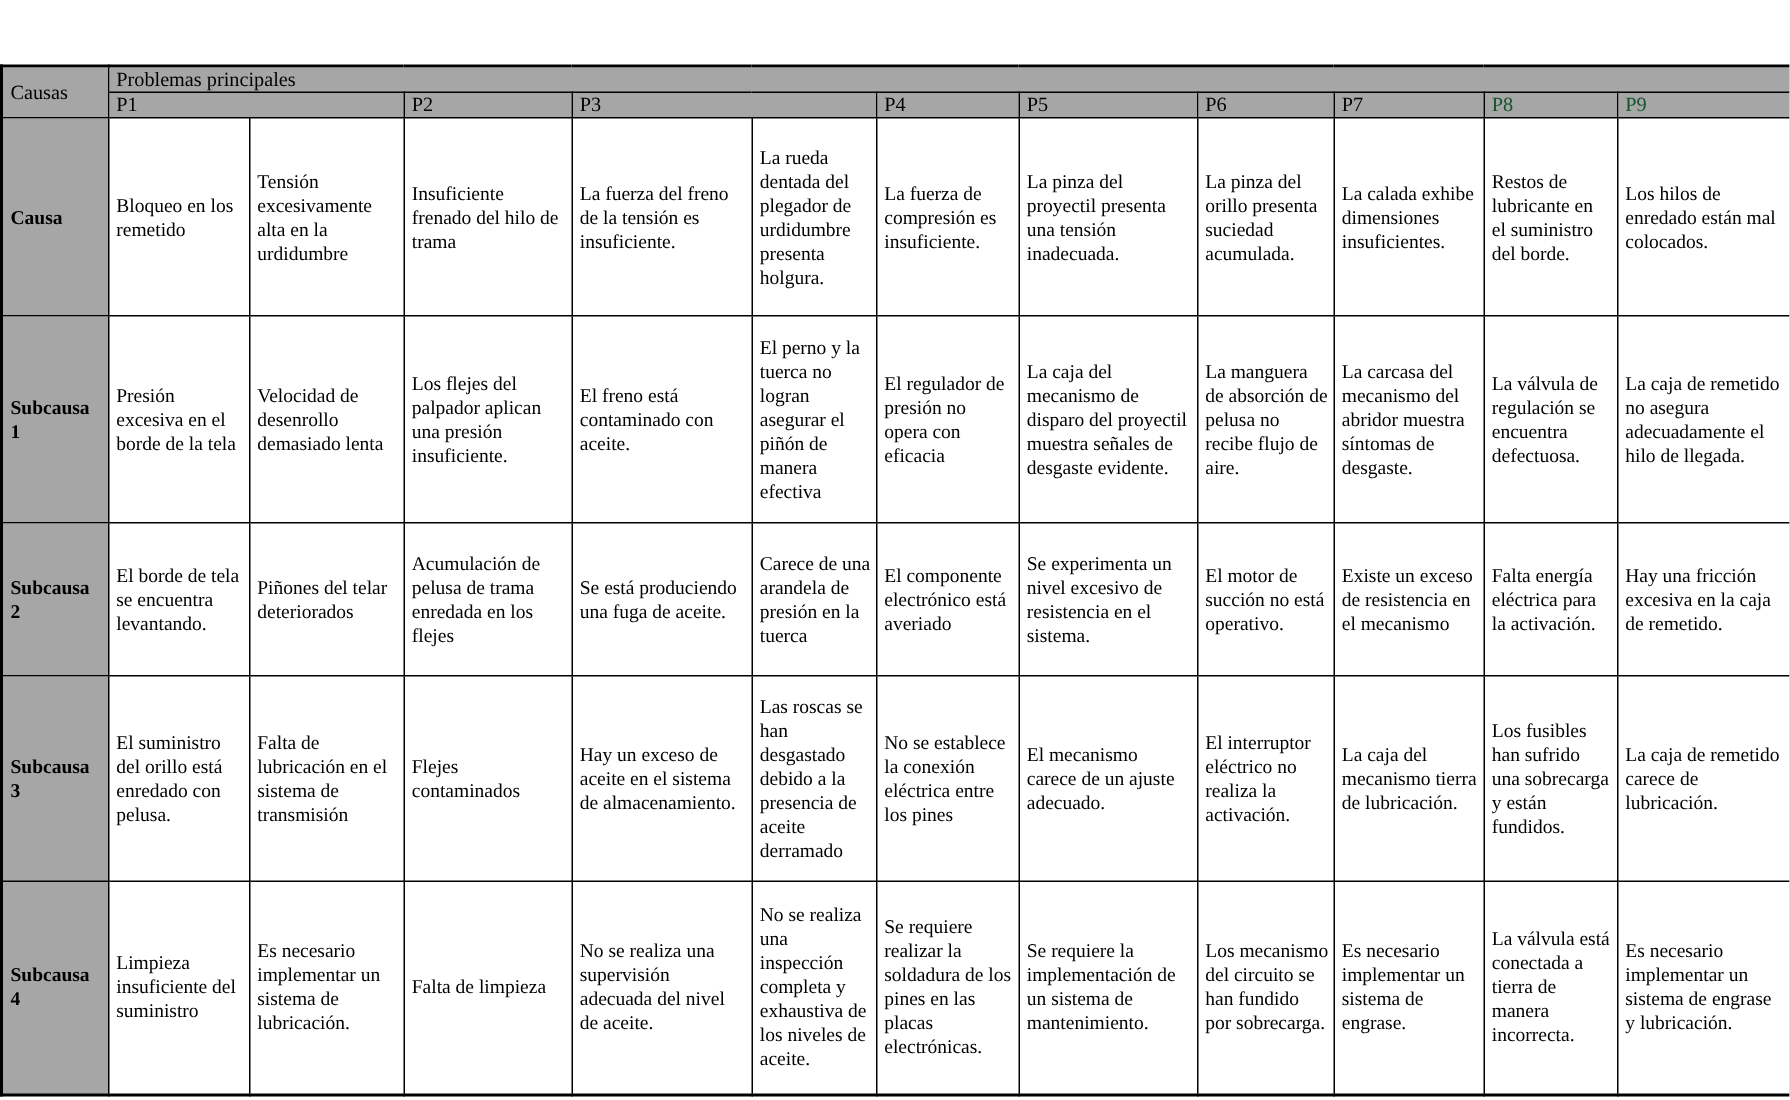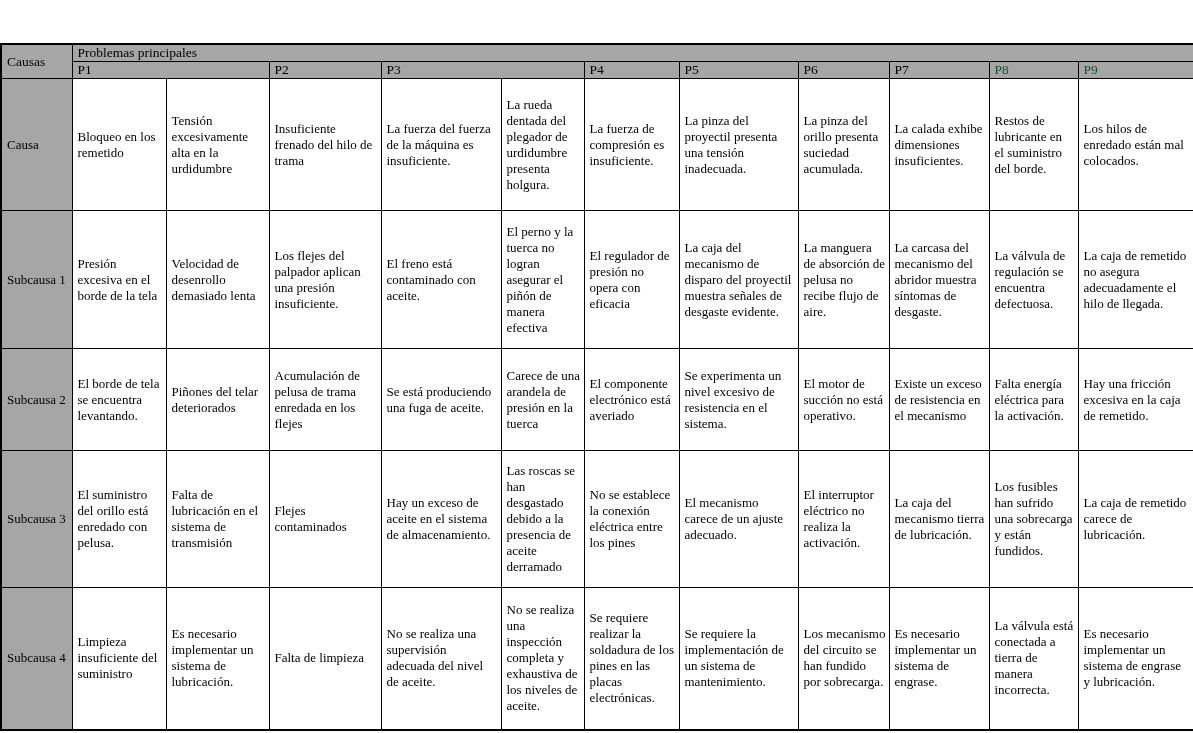--- a/index.html
+++ b/index.html
@@ -30,21 +30,21 @@
     background:var(--header-bg,#a6a6a6);
     font-weight:bold;
     font-size:13.5px;
   }
   thead th.p-light{
     font-weight:normal;
     color:#14532d;
   }
   tbody th.row-label{
     background:var(--header-bg,#a6a6a6);
-    font-weight:normal;
+    font-weight:bold;
   }
   tr.h-group{height:17px;padding-left:16px;}
   tr.h-plabels{height:16px;}
   tr.r-causa{height:132px;}
   tr.r-s1{height:138px;}
   tr.r-s2{height:102px;}
   tr.r-s3{height:137px;}
   tr.r-s4{height:142px;}
 </style>
 </head>
@@ -84,21 +84,21 @@
         <th class="p-light">P8</th>
         <th class="p-light">P9</th>
       </tr>
     </thead>
     <tbody>
       <tr class="r-causa">
         <th class="row-label">Causa</th>
         <td>Bloqueo en los remetido</td>
         <td>Tensión excesivamente alta en la urdidumbre</td>
         <td>Insuficiente frenado del hilo de trama</td>
-        <td>La fuerza del fuerza de la máquina es insuficiente.</td>
+        <td>La fuerza del freno de la tensión es insuficiente.</td>
         <td>La rueda dentada del plegador de urdidumbre presenta holgura.</td>
         <td>La fuerza de compresión es insuficiente.</td>
         <td>La pinza del proyectil presenta una tensión inadecuada.</td>
         <td>La pinza del orillo presenta suciedad acumulada.</td>
         <td>La calada exhibe dimensiones insuficientes.</td>
         <td>Restos de lubricante en el suministro del borde.</td>
         <td>Los hilos de enredado están mal colocados.</td>
       </tr>
       <tr class="r-s1">
         <th class="row-label">Subcausa 1</th>

